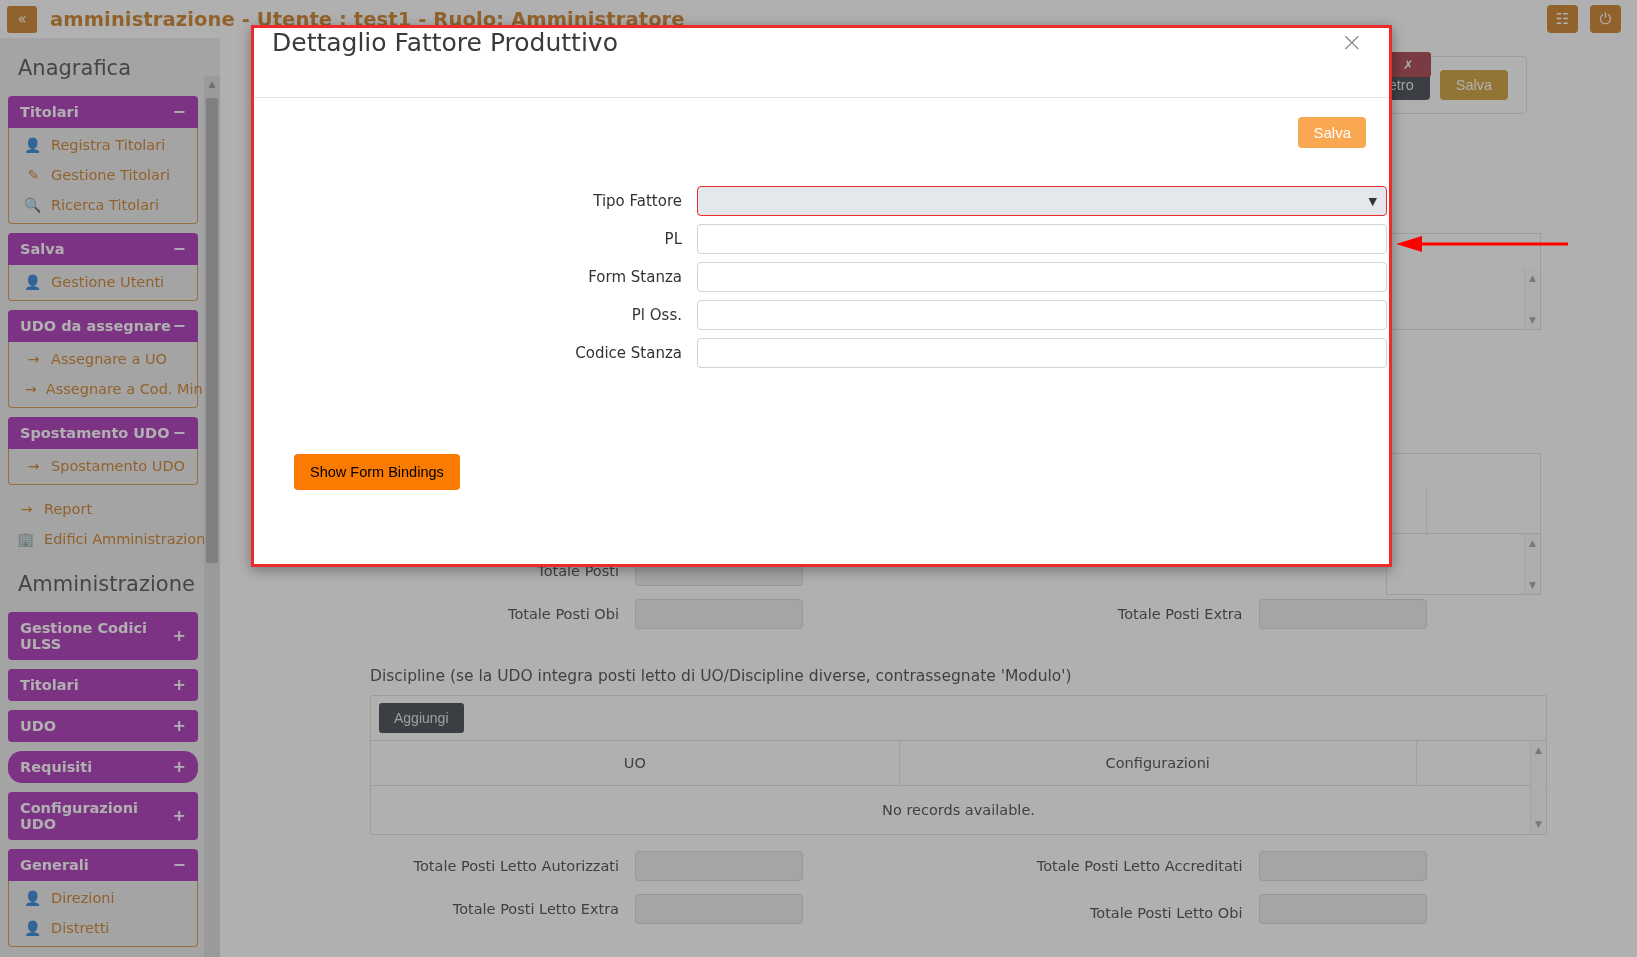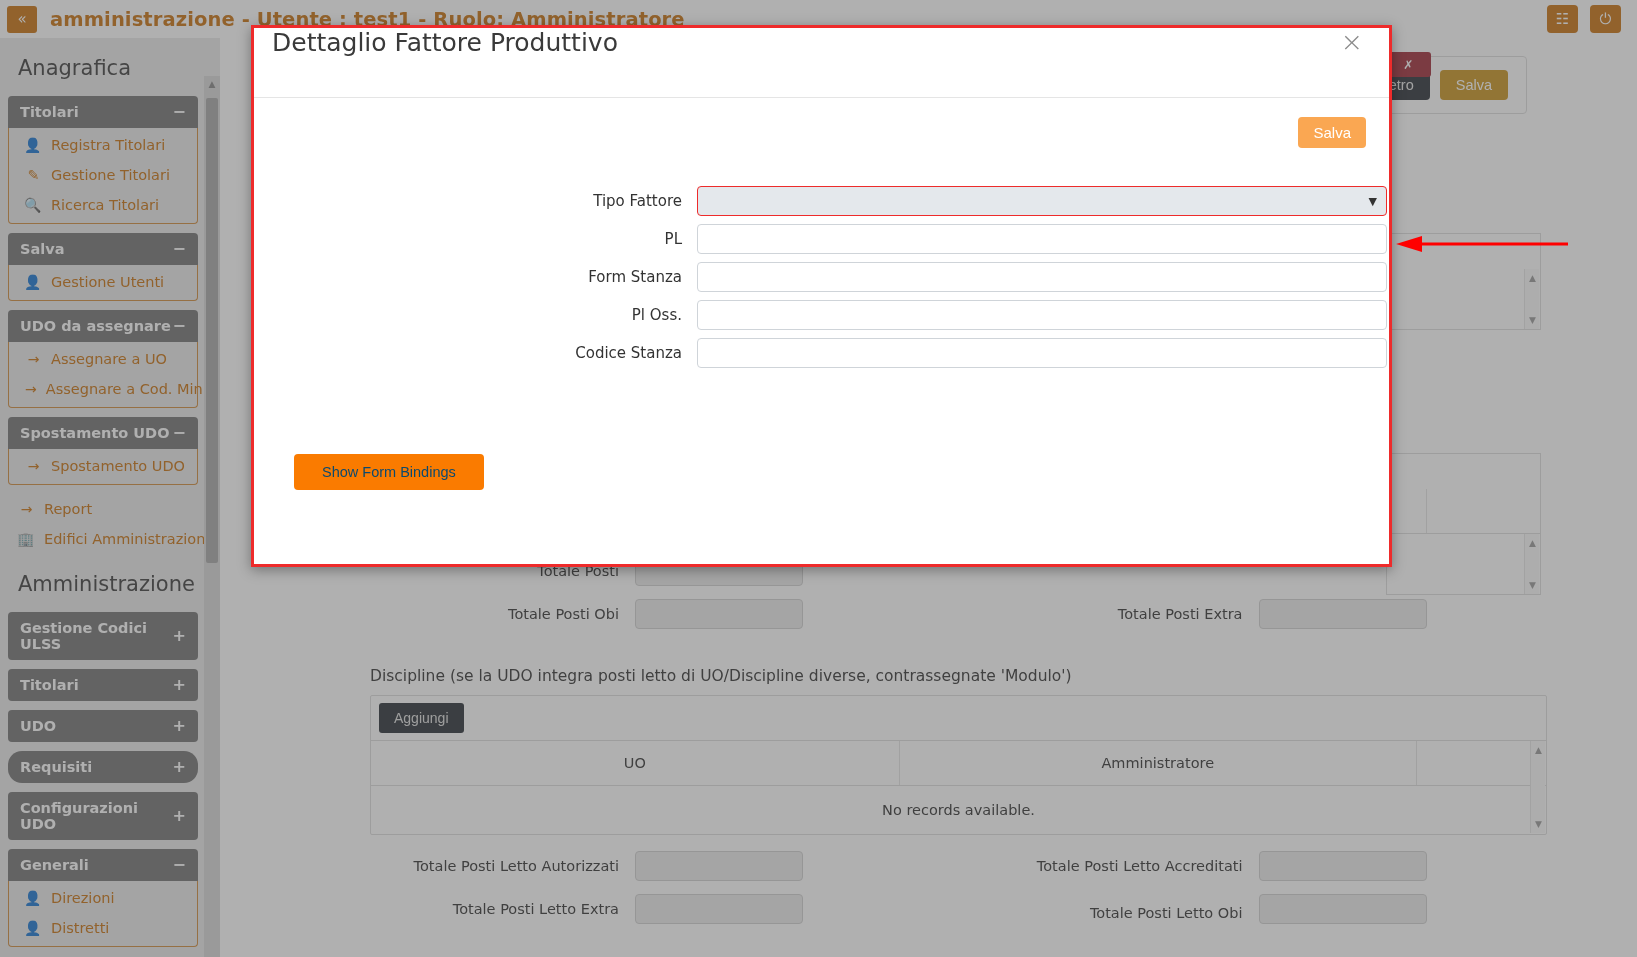--- a/index.html
+++ b/index.html
@@ -54,21 +54,21 @@
     overflow: hidden;
   }
   .sidebar-inner { width: 206px; padding: 0 0 0 0; }
   .sb-heading {
     font-size: 21px; color: #3d3d3d;
     padding: 18px 0 16px 18px;
     font-weight: normal;
   }
   .sb-group { margin: 0 8px 9px 8px; }
   .sb-group-head {
-    background: #737373; color: #ffffff;
+    background: #a21caf; color: #ffffff;
     font-weight: bold; font-size: 14.5px;
     padding: 8px 12px;
     border-radius: 4px;
     display: flex; align-items: center; justify-content: space-between;
     cursor: pointer;
   }
   .sb-group.open .sb-group-head {
     border-bottom-left-radius: 0; border-bottom-right-radius: 0;
   }
   .sb-group-sign { font-size: 16px; font-weight: bold; line-height: 1; }
@@ -245,22 +245,22 @@
     border: 1px solid #ee2b2b; border-radius: 4px;
     background: #e4e8ec;
     position: relative;
   }
   .mselect .caret {
     position: absolute; right: 9px; top: 50%; transform: translateY(-50%);
     font-size: 11px; color: #333;
   }
   .mbindings {
     position: absolute; left: 40px; bottom: 76px;
-    background: #fa7b00; color: #0c4a6e; border: none;
-    padding: 10px 28px; font-size: 14.5px; border-radius: 4px;
+    background: #fa7b00; color: #000000; border: none;
+    padding: 10px 16px; font-size: 14.5px; border-radius: 4px;
     cursor: pointer;
   }
 
   
   .annot-arrow {
     position: absolute; z-index: 70;
     left: 1396px; top: 236px; width: 172px; height: 16px;
     pointer-events: none;
   }
 </style>
@@ -477,21 +477,21 @@
         </div>
       </div>
 
       <div class="sec-title" style="margin-top:38px;">Discipline (se la UDO integra posti letto di UO/Discipline diverse, contrassegnate 'Modulo')</div>
       <div class="tbl">
         <div class="tbl-toolbar">
           <button class="btn-aggiungi">Aggiungi</button>
         </div>
         <div class="tbl-head">
           <div class="th-a">UO</div>
-          <div class="th-b">Amministratore</div>
+          <div class="th-b">Configurazioni</div>
           <div class="th-c"></div>
         </div>
         <div class="tbl-empty">No records available.</div>
         <div class="tbl-vscroll">
           <span class="up">▲</span>
           <span class="dn">▼</span>
         </div>
       </div>
 
       <div style="height:16px;"></div>

